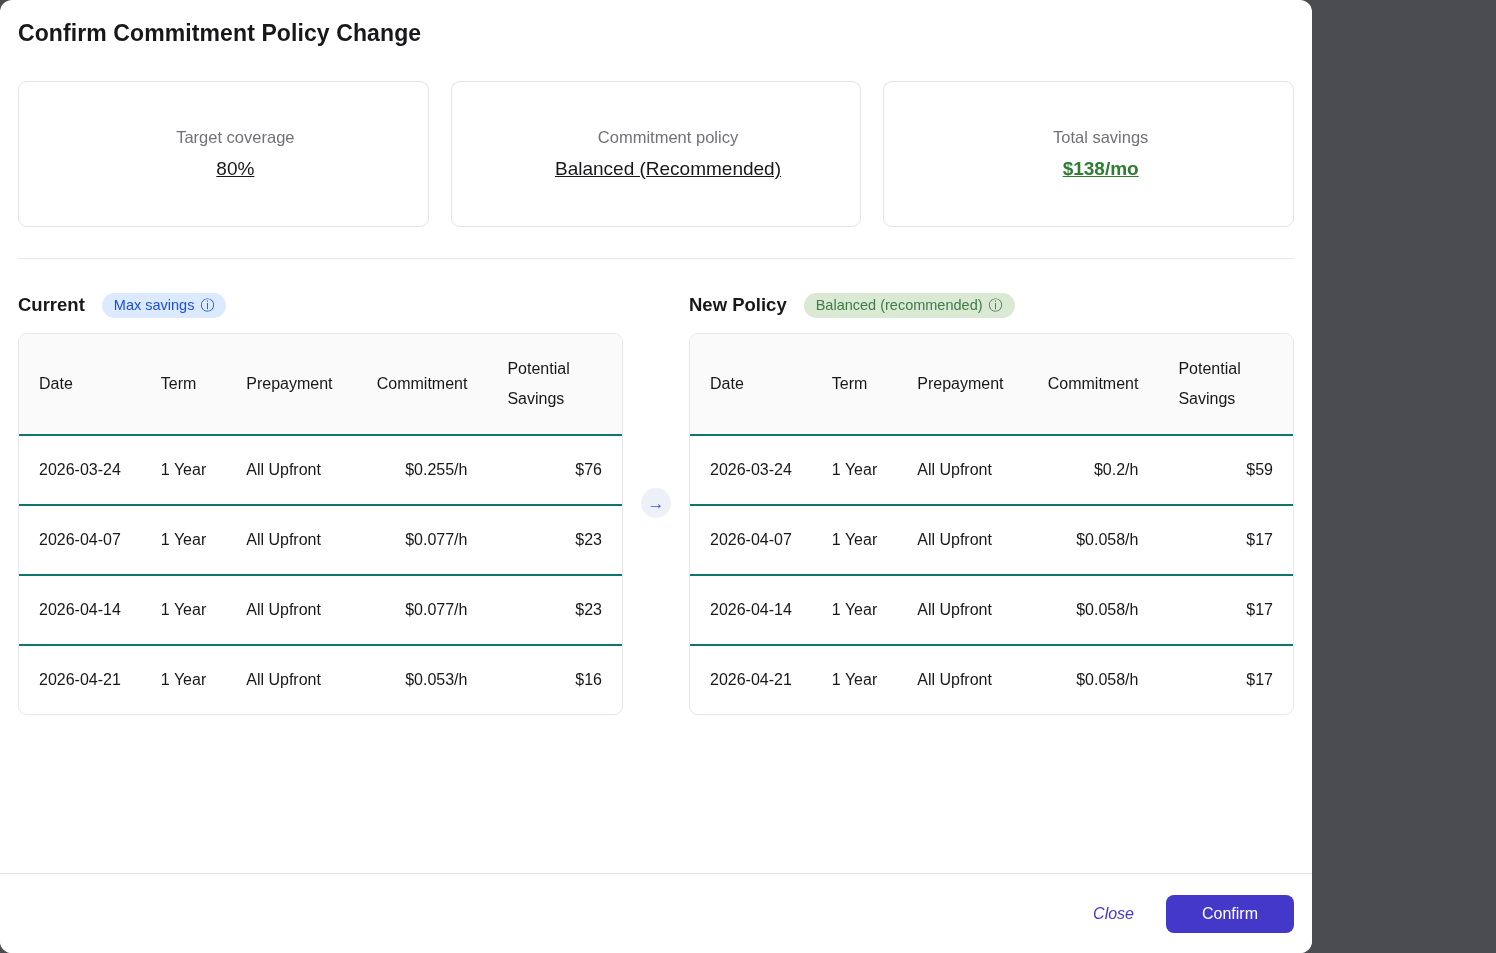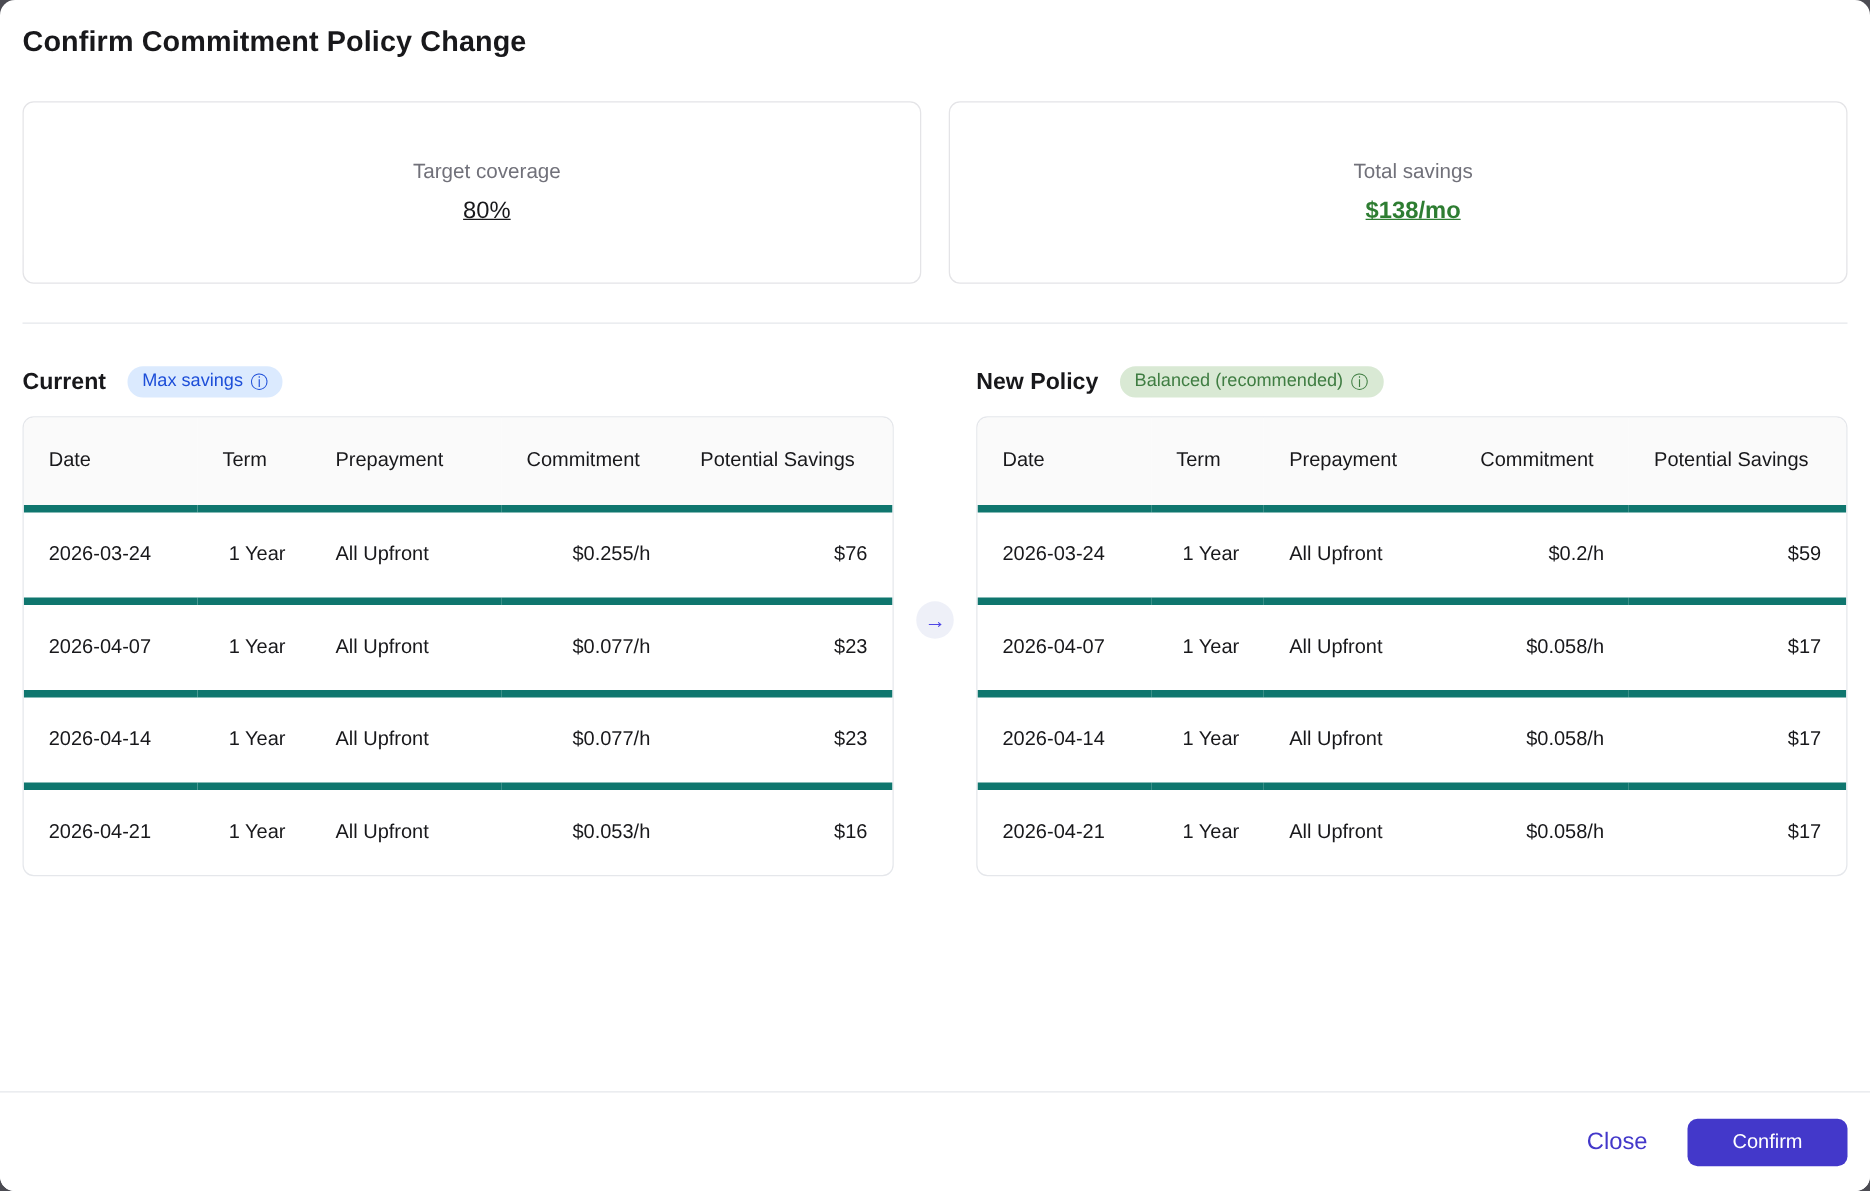--- a/index.html
+++ b/index.html
@@ -15,21 +15,21 @@
   *{box-sizing:border-box;}
   html,body{margin:0;padding:0;}
   body{
     width:1496px;height:953px;
     background:#4b4b52;
     font-family:"Liberation Sans","DejaVu Sans",sans-serif;
     color:#18181b;
   }
   .modal{
     position:relative;
-    width:1496px;height:953px;
+    width:1312px;height:953px;
     background:#ffffff;
     border-radius:12px;
     overflow:hidden;
   }
   .modal-body{padding:20px 18px 0 18px;}
   .dialog-title{
     margin:0;
     font-size:23px;
     font-weight:700;
     color:#18181b;
@@ -138,21 +138,21 @@
     font-weight:500;
     color:#18181b;
     padding:20px 20px;
     line-height:30px;
     vertical-align:middle;
     text-align:left;
   }
   table.policy-table td{
     padding:21px 20px;
     line-height:26px;
-    border-top:6px solid #0f766e;
+    border-top:2px solid #0f766e;
     color:#18181b;
     white-space:nowrap;
   }
   .al-left{text-align:left;}
   .al-right{text-align:right;}
   th.w-date{width:20%;}
   th.w-term{width:13%;}
   th.w-prepay{width:22%;}
   th.w-commit{width:20%;}
   th.w-savings{width:25%;}
@@ -164,23 +164,24 @@
     background:#fff;
     display:flex;
     align-items:center;
     justify-content:flex-end;
     gap:30px;
     padding:0 18px;
   }
   .btn-close{
     background:none;border:none;cursor:pointer;
     font-family:inherit;
-    font-size:19px;
+    font-size:16px;
     color:var(--accent-indigo);
     padding:6px 2px;
+    font-style:italic;
   }
   .btn-confirm{
     background:var(--accent-indigo);
     border:none;cursor:pointer;
     font-family:inherit;
     font-size:16px;
     color:#ffffff;
     padding:10px 36px;
     border-radius:8px;
   }
@@ -189,20 +190,24 @@
 <body>
 
 <div class="modal">
   <div class="modal-body">
     <h1 class="dialog-title">Confirm Commitment Policy Change</h1>
 
     <div class="cards-row">
       <div class="summary-card">
         <div class="card-label">Target coverage</div>
         <div class="card-value">80%</div>
+      </div>
+      <div class="summary-card">
+        <div class="card-label">Commitment policy</div>
+        <div class="card-value">Balanced (Recommended)</div>
       </div>
       <div class="summary-card">
         <div class="card-label">Total savings</div>
         <div class="card-value green">$138/mo</div>
       </div>
     </div>
 
     <hr class="divider">
 
     <div class="compare-section">

